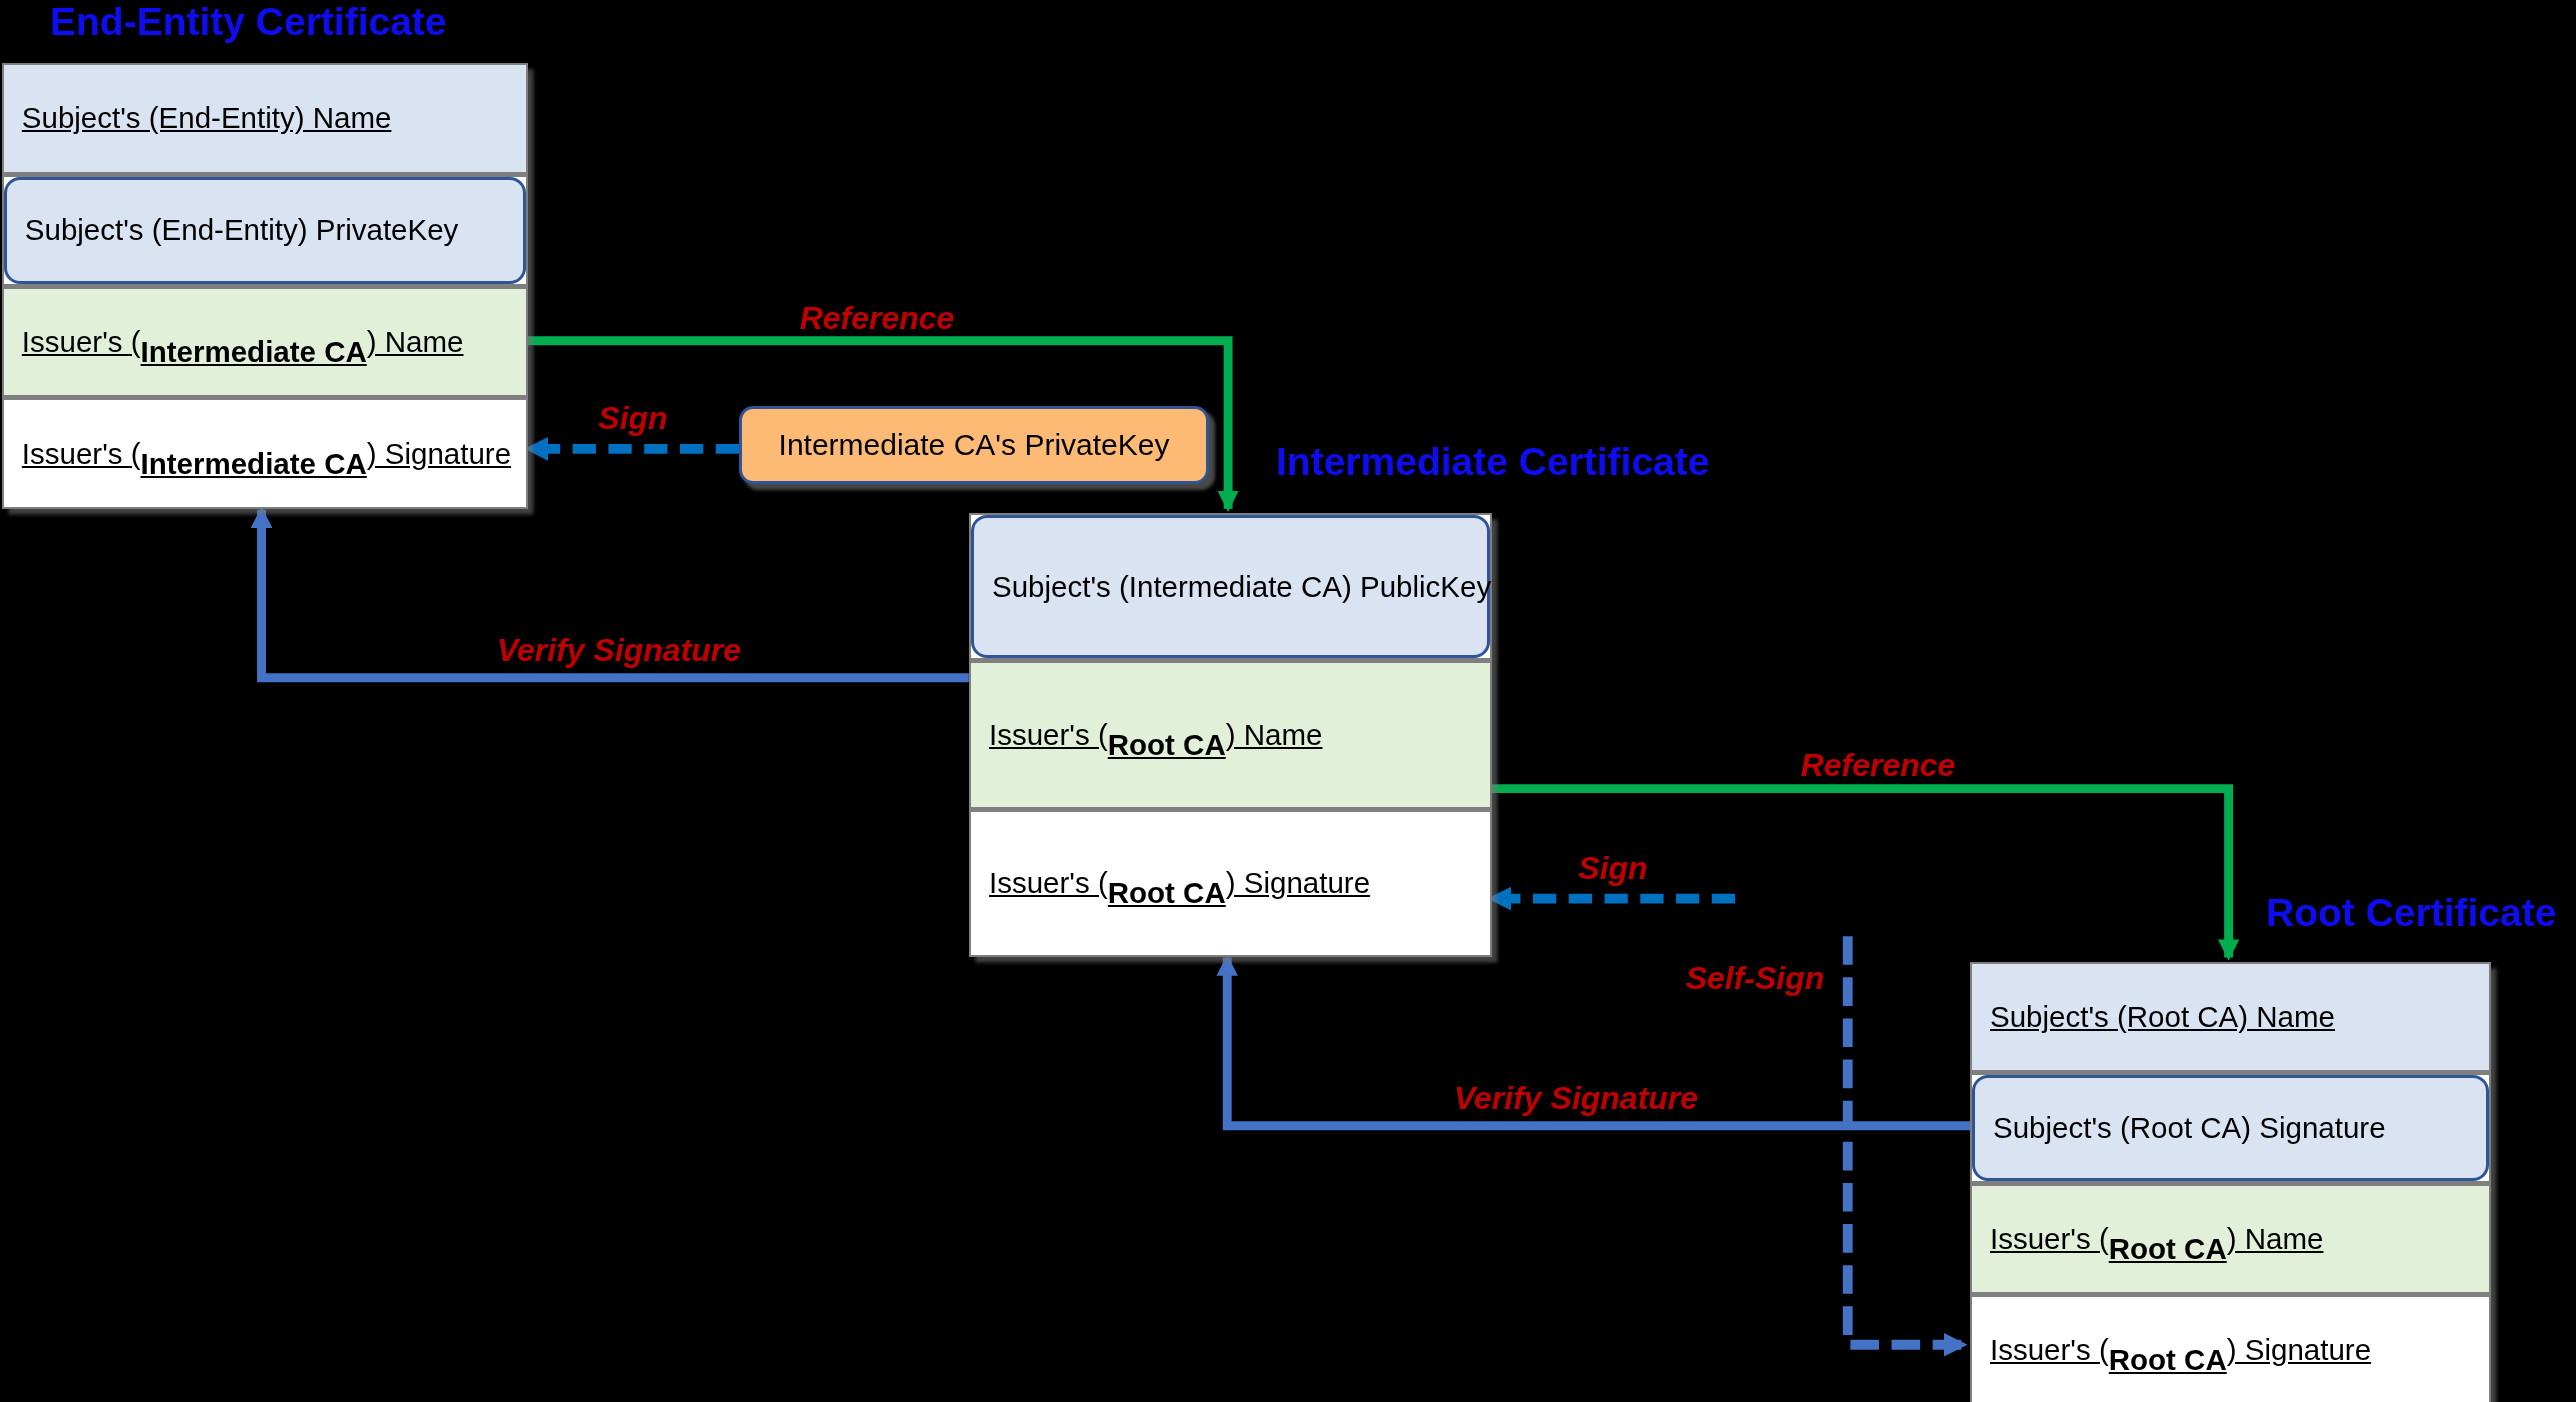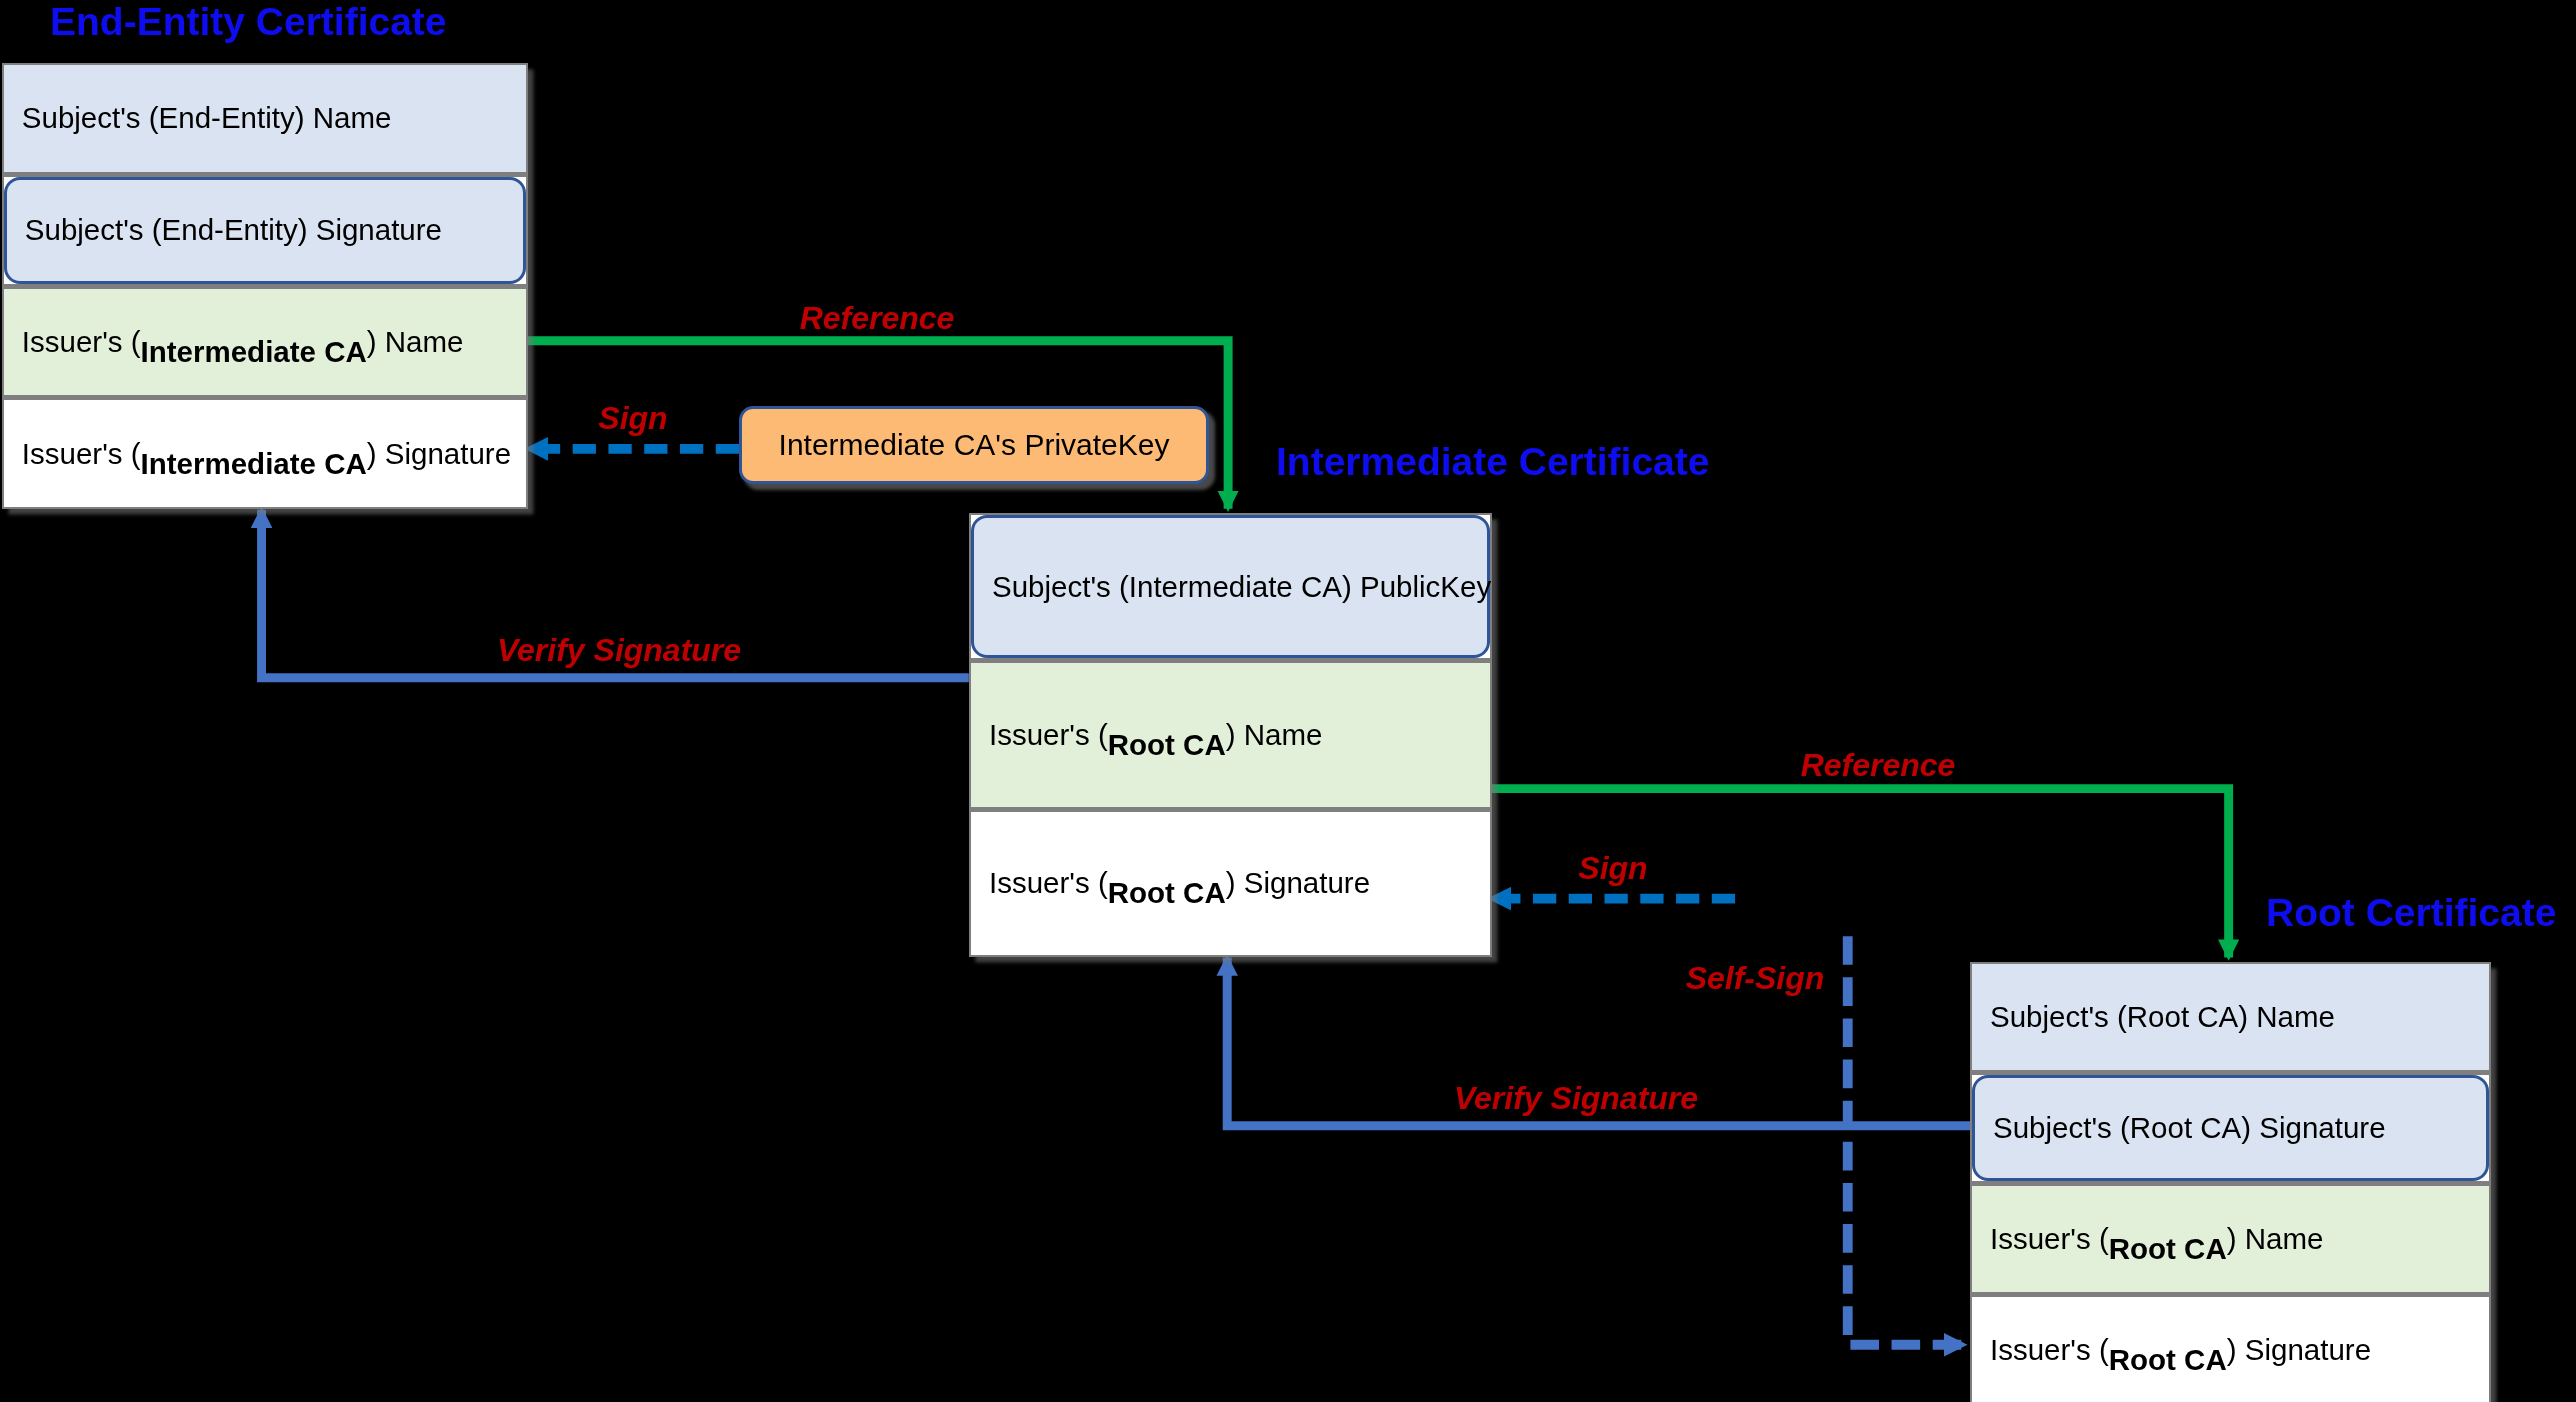--- a/index.html
+++ b/index.html
@@ -1,20 +1,20 @@
 <!DOCTYPE html>
 <html style="font-size:14.3px"><head>
 <meta charset="utf-8">
 <style>
   html,body{margin:0;padding:0;background:#000;}
   .canvas{position:relative;width:2576px;height:1402px;background:#000;overflow:hidden;
           font-family:"Liberation Sans", sans-serif;border-radius:8px;}
   
   .cert{position:absolute;display:flex;flex-direction:column;background:#7f7f7f;
-        border:2.7px solid #7f7f7f;gap:5px;box-shadow:6.3px 6.3px 3.6px rgba(120,120,120,0.55);}
+        border:2.7px solid #7f7f7f;gap:5px;box-shadow:6.3px 6.3px 3.6px rgba(120,120,120,0.55);text-decoration:underline;}
   .crow{flex:1;display:flex;align-items:center;padding-left:18px;font-size:29.5px;color:#000;
         white-space:nowrap;}
   .row-blue{background:#dae3f1;}
   .row-green{background:#e2efd9;}
   .row-white{background:#ffffff;}
   .crow.pkrow{position:relative;background:#ffffff;padding:0;}
   .pkinner{position:absolute;left:0;top:0;right:0;bottom:0;background:#dae3f1;
            border:3.6px solid #2f5597;border-radius:16px;display:flex;align-items:center;
            padding-left:18px;box-sizing:border-box;white-space:nowrap;}
   .bd{font-weight:bold;margin-top:20px;}
@@ -61,21 +61,21 @@
   <div class="title" style="left:2266px;top:891px;">Root Certificate</div>
 
   <div class="cert" style="left:1.8px;top:63px;width:522px;height:442px;">
     <div class="crow row-blue">
         <span>Subject's (End-Entity) Name</span>
         <span class="bd"></span>
         <span></span>
       </div>
     <div class="crow pkrow">
       <div class="pkinner">
-          <span>Subject's (End-Entity) Signature</span>
+          <span>Subject's (End-Entity) PrivateKey</span>
           <span class="bd"></span>
           <span></span>
         </div>
     </div>
     <div class="crow row-green">
         <span>Issuer's (</span>
         <span class="bd">Intermediate CA</span>
         <span>) Name</span>
       </div>
     <div class="crow row-white">

